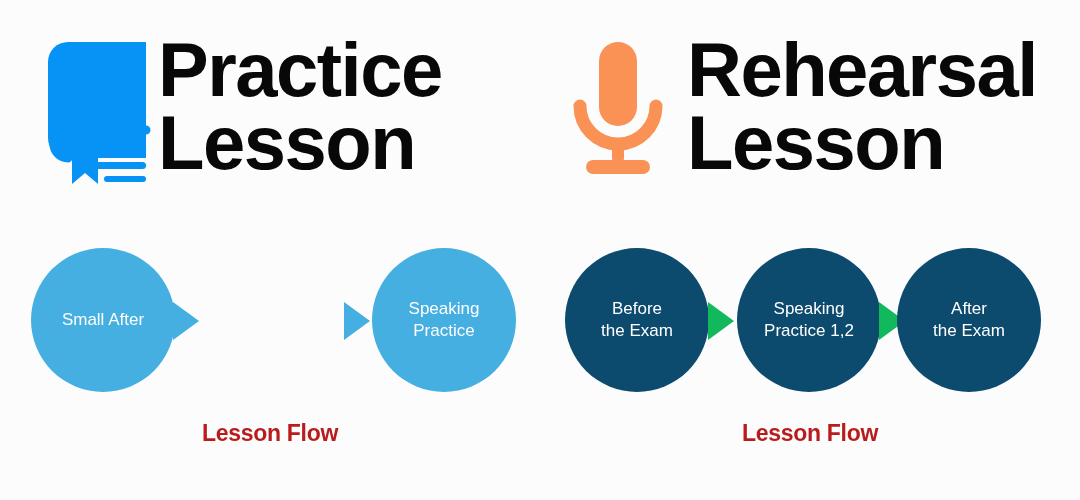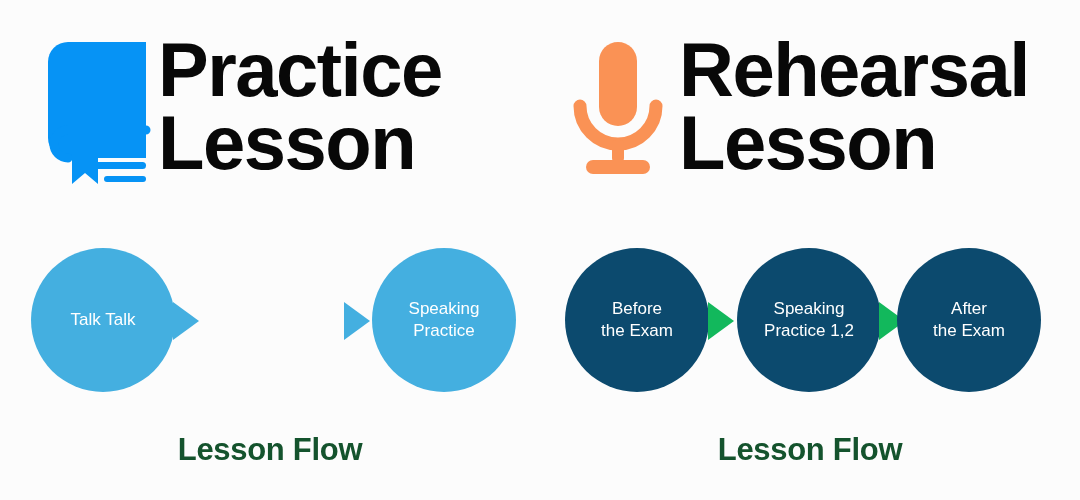--- a/index.html
+++ b/index.html
@@ -59,21 +59,21 @@
     font-family: "Liberation Sans", sans-serif;
     font-weight: bold;
     font-size: 76px;
     line-height: 0.96;
     letter-spacing: -1.5px;
     color: #080808;
     margin: 0;
     padding-top: 4px;
     white-space: pre-line;
   }
-  .title-right { padding-left: 4px; }
+  .title-right { padding-left: 4px; margin-left: 8px; }
 
   
   .flow {
     position: absolute;
     top: 248px;
     left: 0;
     width: 540px;
     height: 150px;
   }
 
@@ -119,29 +119,29 @@
   .arrow-green { border-left: 26px solid #12B85C; }
 
   .arrow-b1 { left: 173px; }
   .arrow-b2 { left: 344px; }
   .arrow-g1 { left: 168px; }
   .arrow-g2 { left: 339px; }
 
   
   .caption {
     position: absolute;
-    top: 432px;
+    top: 420px;
     left: 0;
     width: 540px;
     text-align: center;
     font-family: "Liberation Sans", sans-serif;
     font-weight: bold;
-    font-size: 31px;
+    font-size: 23px;
     letter-spacing: -0.3px;
-    color: #14532d;
+    color: #b91c1c;
   }
   .caption-left  { padding-right: 260px; }
   .caption-right { padding-right: 258px; }
 </style>
 </head>
 <body style="background: rgb(252, 252, 252);">
 
 <div class="stage">
 
   <section class="panel panel-left">
@@ -158,21 +158,21 @@
           <rect x="62" y="140" width="42" height="6" rx="3" fill="#0693F5"></rect>
 
           <path d="M30 116 h26 v32 l-13 -11 l-13 11 z" fill="#0693F5"></path>
         </svg>
       </div>
       <h1 class="title">Practice
 Lesson</h1>
     </div>
 
     <div class="flow">
-      <div class="node node-blue node-b1">Talk Talk</div>
+      <div class="node node-blue node-b1">Small After</div>
       <div class="arrow arrow-blue arrow-b1"></div>
       <div class="arrow arrow-blue arrow-b2"></div>
       <div class="node node-blue node-b3">Speaking
 Practice</div>
     </div>
 
     <div class="caption caption-left">Lesson Flow</div>
   </section>
 
   <section class="panel panel-right">

